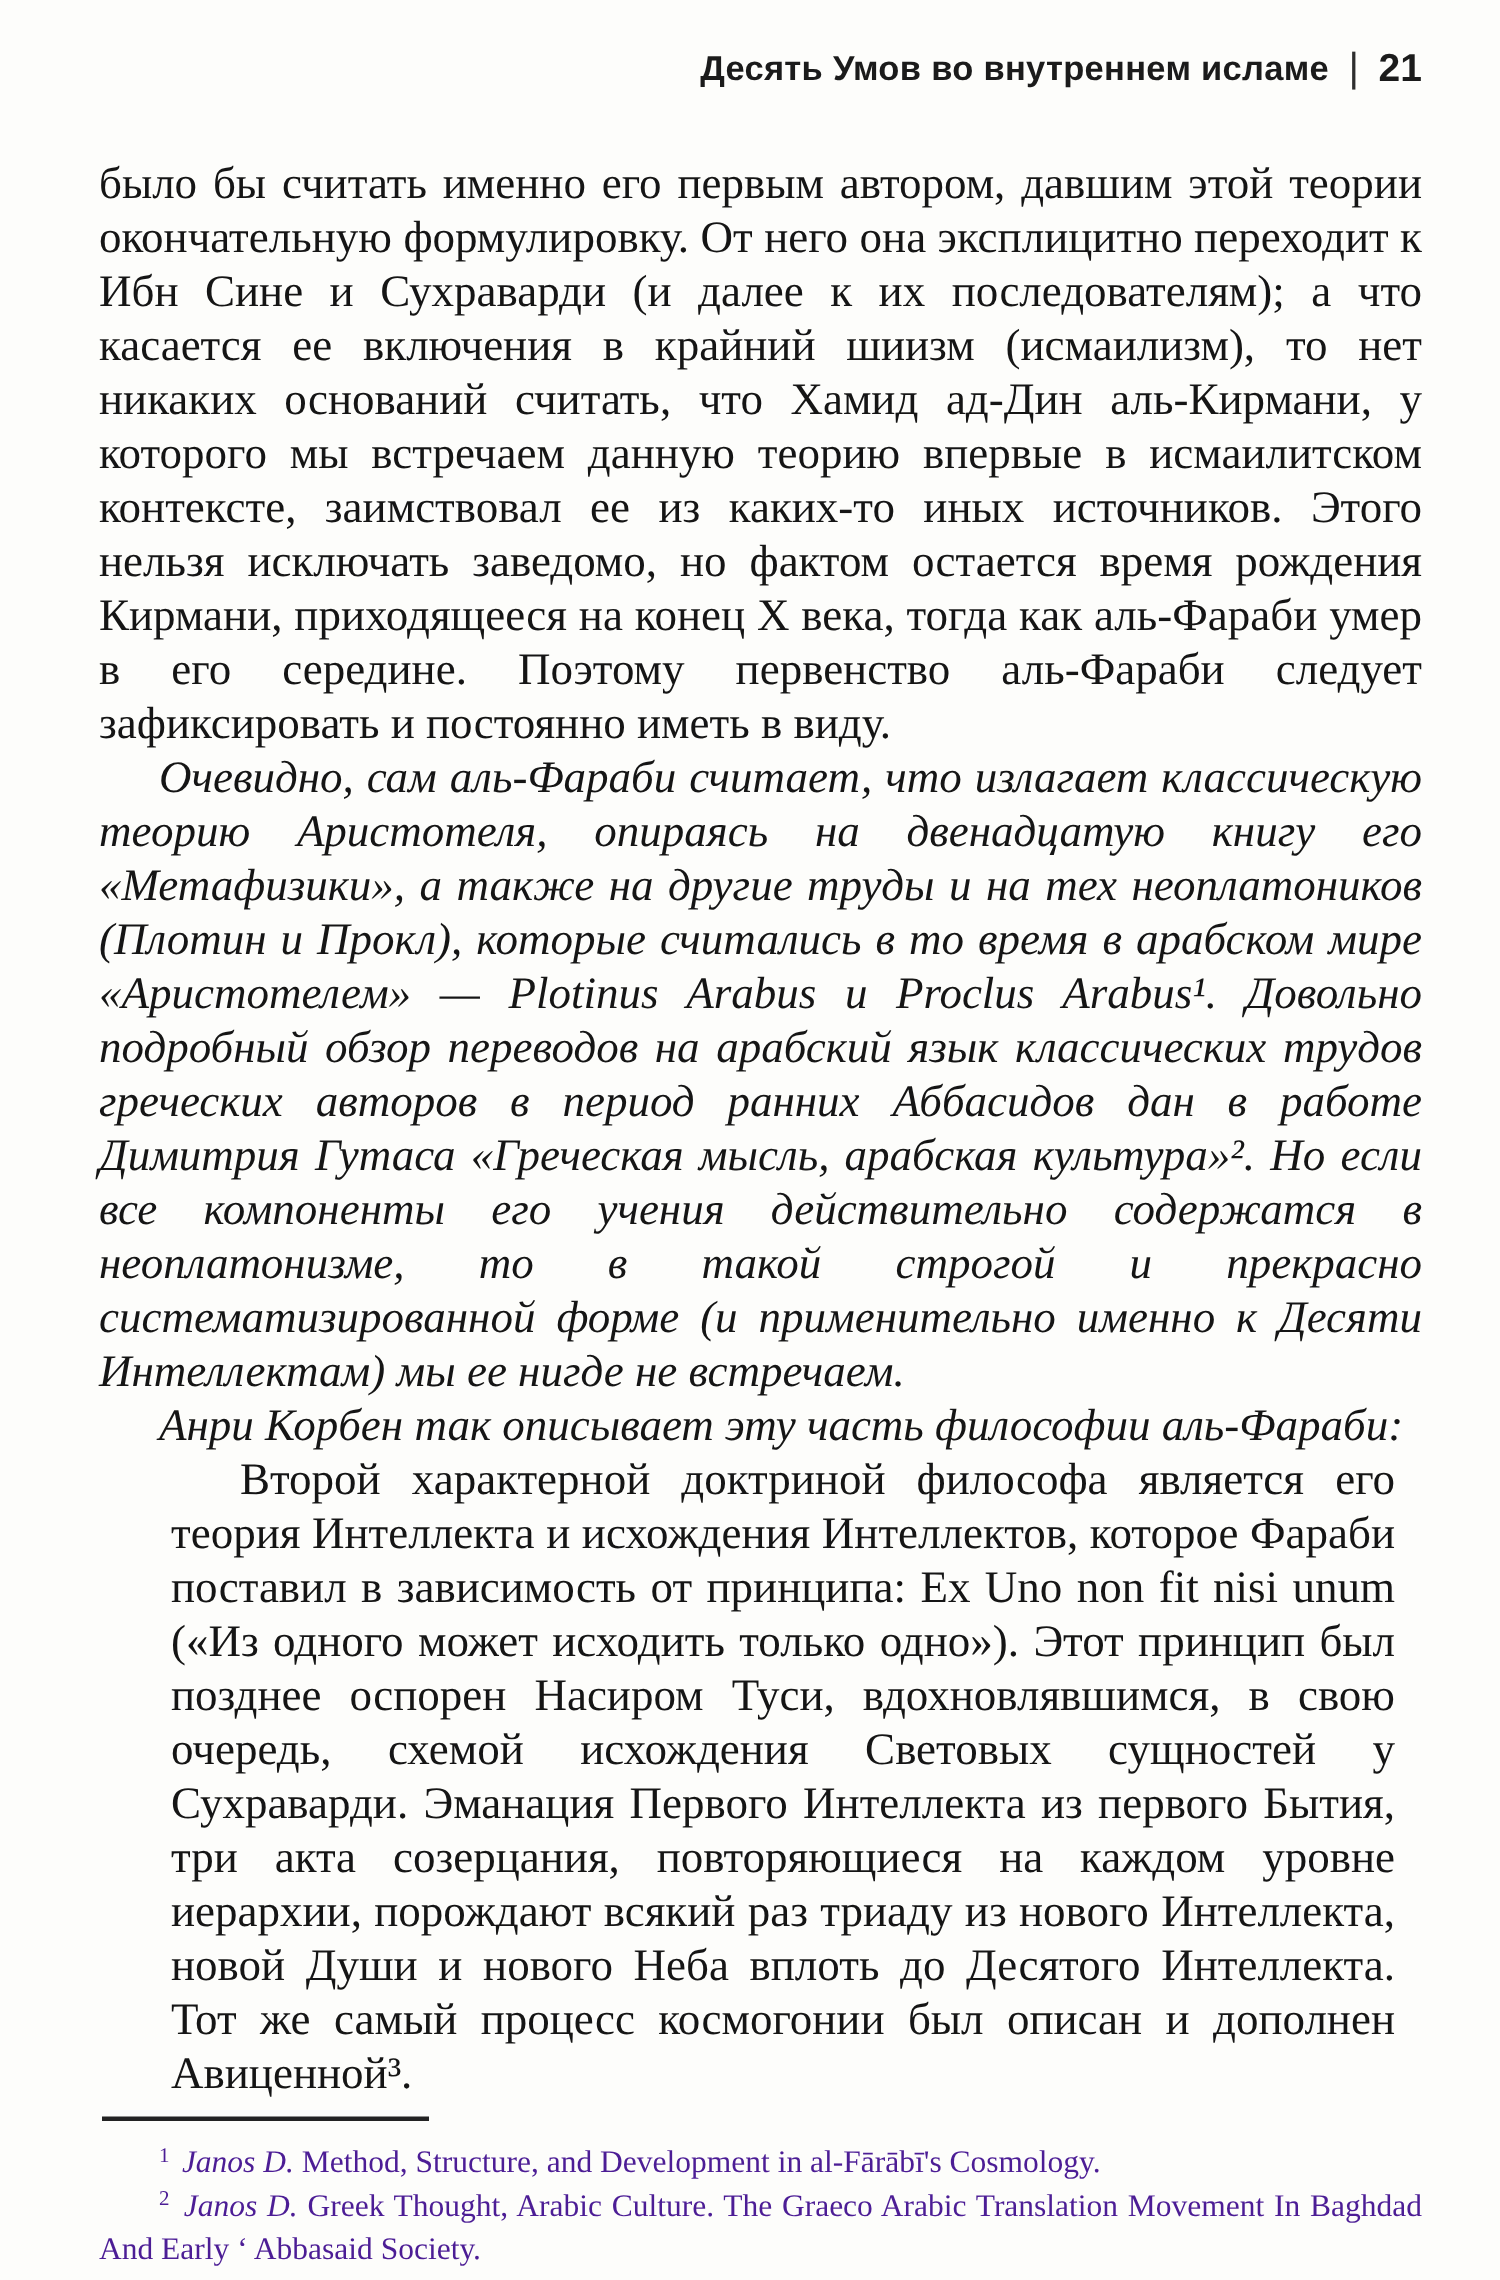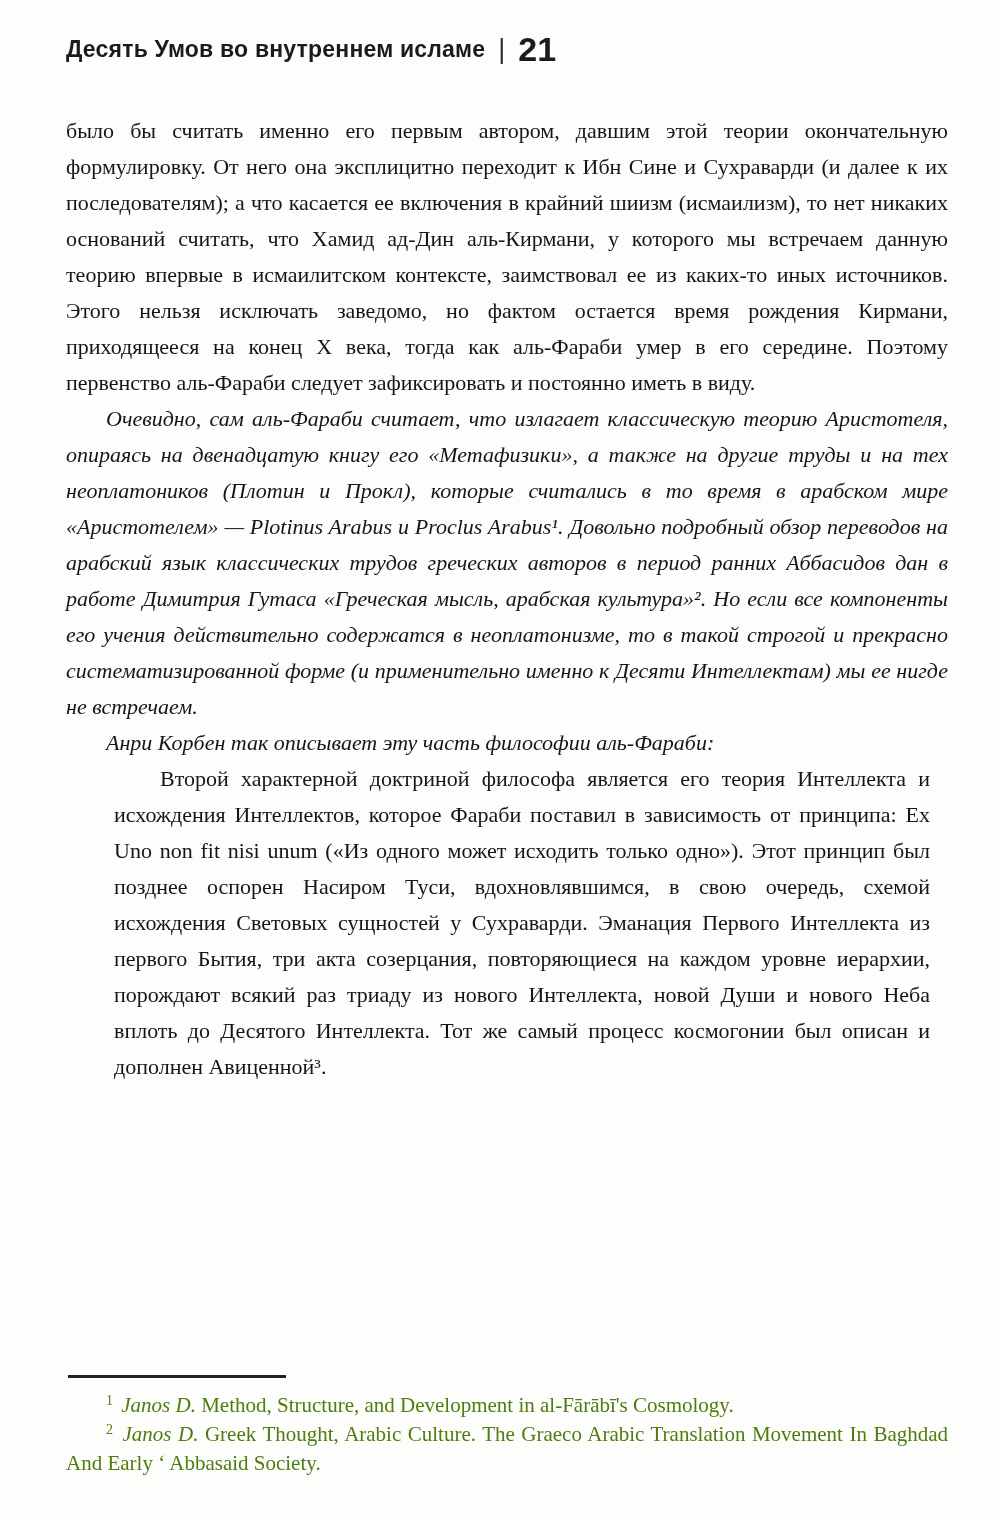--- a/index.html
+++ b/index.html
@@ -16,63 +16,64 @@
     color: #151515;
     font-family: "Liberation Serif", "DejaVu Serif", serif;
     padding: 30px 52px 42px 66px;
     display: flex;
     flex-direction: column;
     overflow: hidden;
   }
   
   .running-head {
     display: flex;
+    justify-content: flex-end;
     align-items: center;
     font-family: "Liberation Sans", "DejaVu Sans", sans-serif;
     color: #1b1b1b;
     flex: 0 0 auto;
   }
   .rh-title {
     font-size: 23px;
     font-weight: 600;
     letter-spacing: 0.2px;
   }
   .rh-sep {
     font-size: 27px;
     font-weight: 400;
     margin: 0 13px;
     color: #2e2e2e;
   }
   .rh-num {
-    font-size: 34px;
+    font-size: 26px;
     font-weight: 700;
   }
   
   .body-text {
     margin-top: 44px;
-    font-size: 22px;
+    font-size: 30px;
     line-height: 36px;
     text-align: justify;
     hyphens: auto;
     flex: 0 0 auto;
   }
   .para { margin: 0; text-indent: 0; }
   .para.first-line-indent { text-indent: 40px; font-style: italic; }
   .quote {
     margin: 0 18px 10px 48px;
     text-indent: 46px;
     text-align: justify;
     hyphens: auto;
   }
   
   .footnotes {
     margin-top: auto;
     font-size: 21px;
     line-height: 29px;
-    color: #4d7c0f;
+    color: #4c1d95;
     flex: 0 0 auto;
   }
   .fn-rule {
     width: 218px;
     height: 3px;
     background: #232323;
     margin: 0 0 13px 2px;
   }
   .footnote {
     margin: 0;

